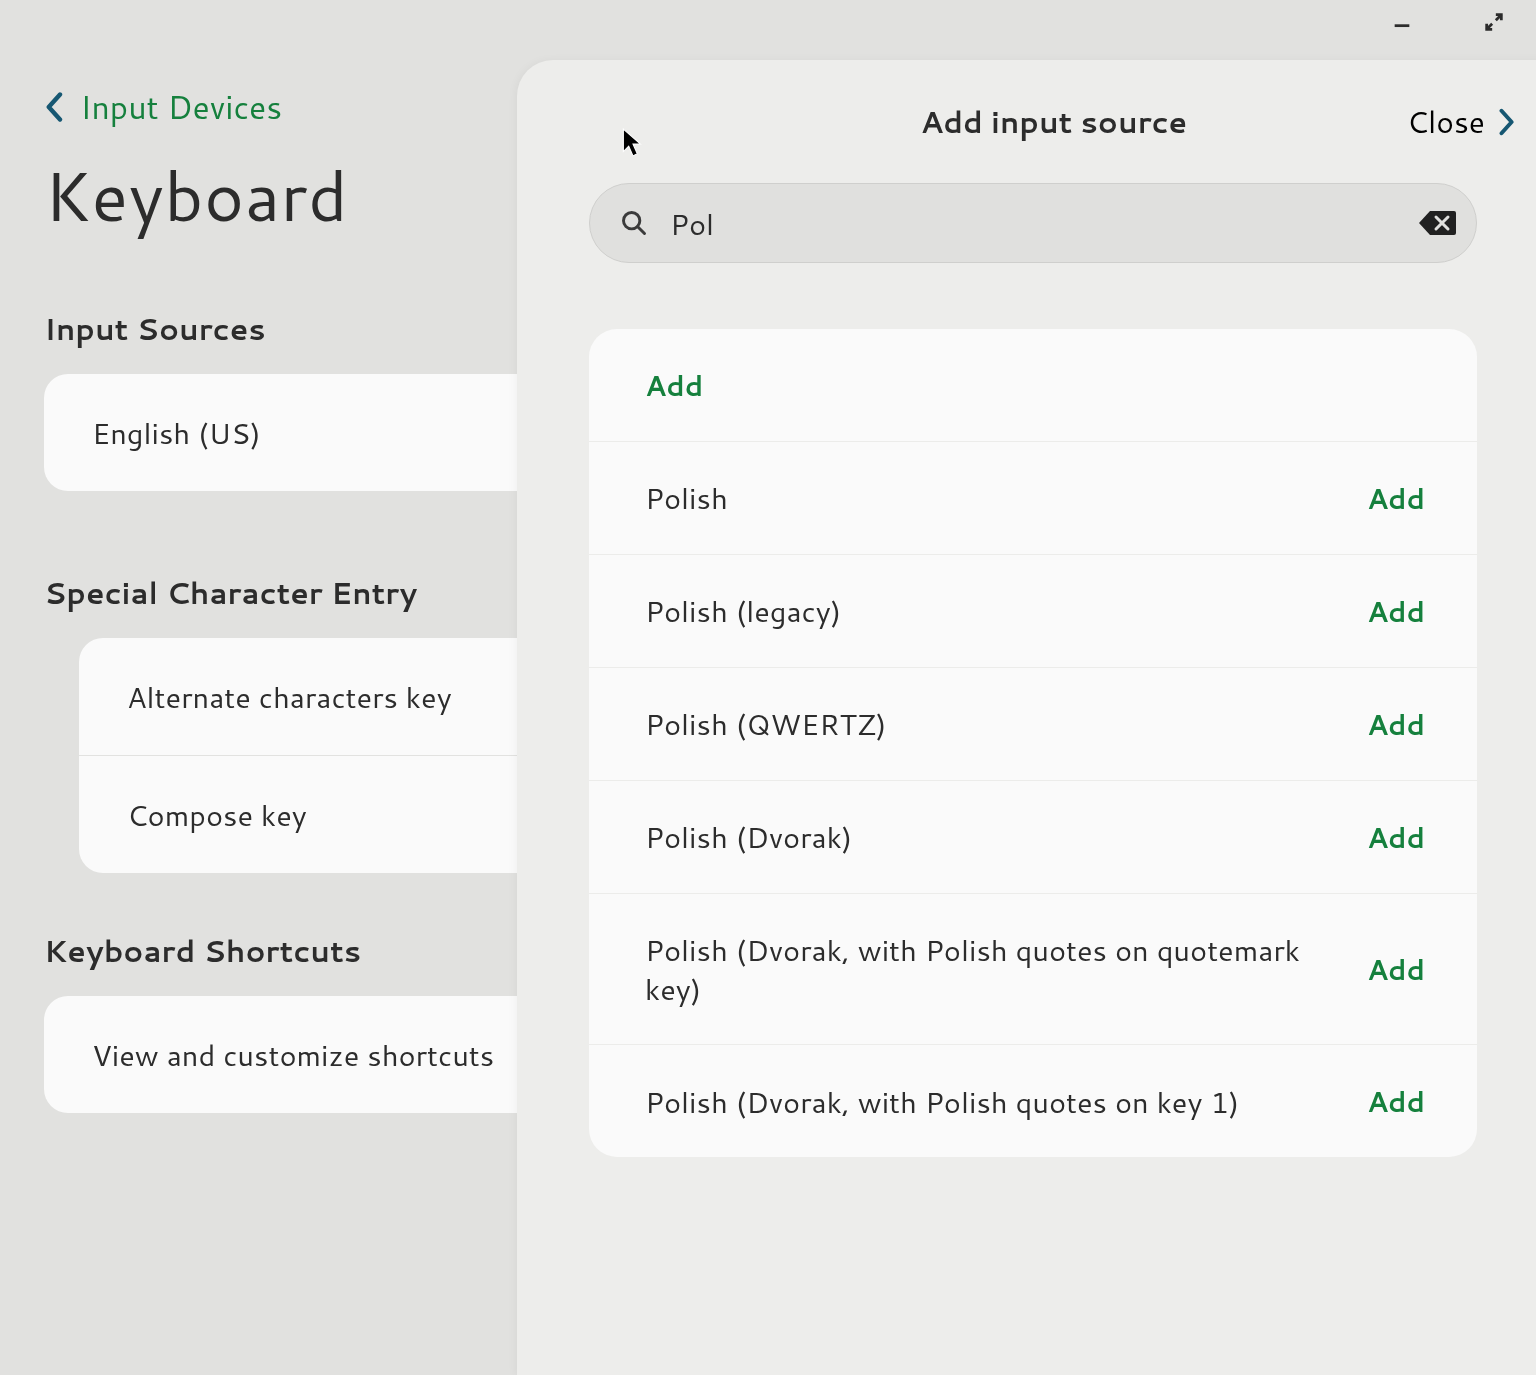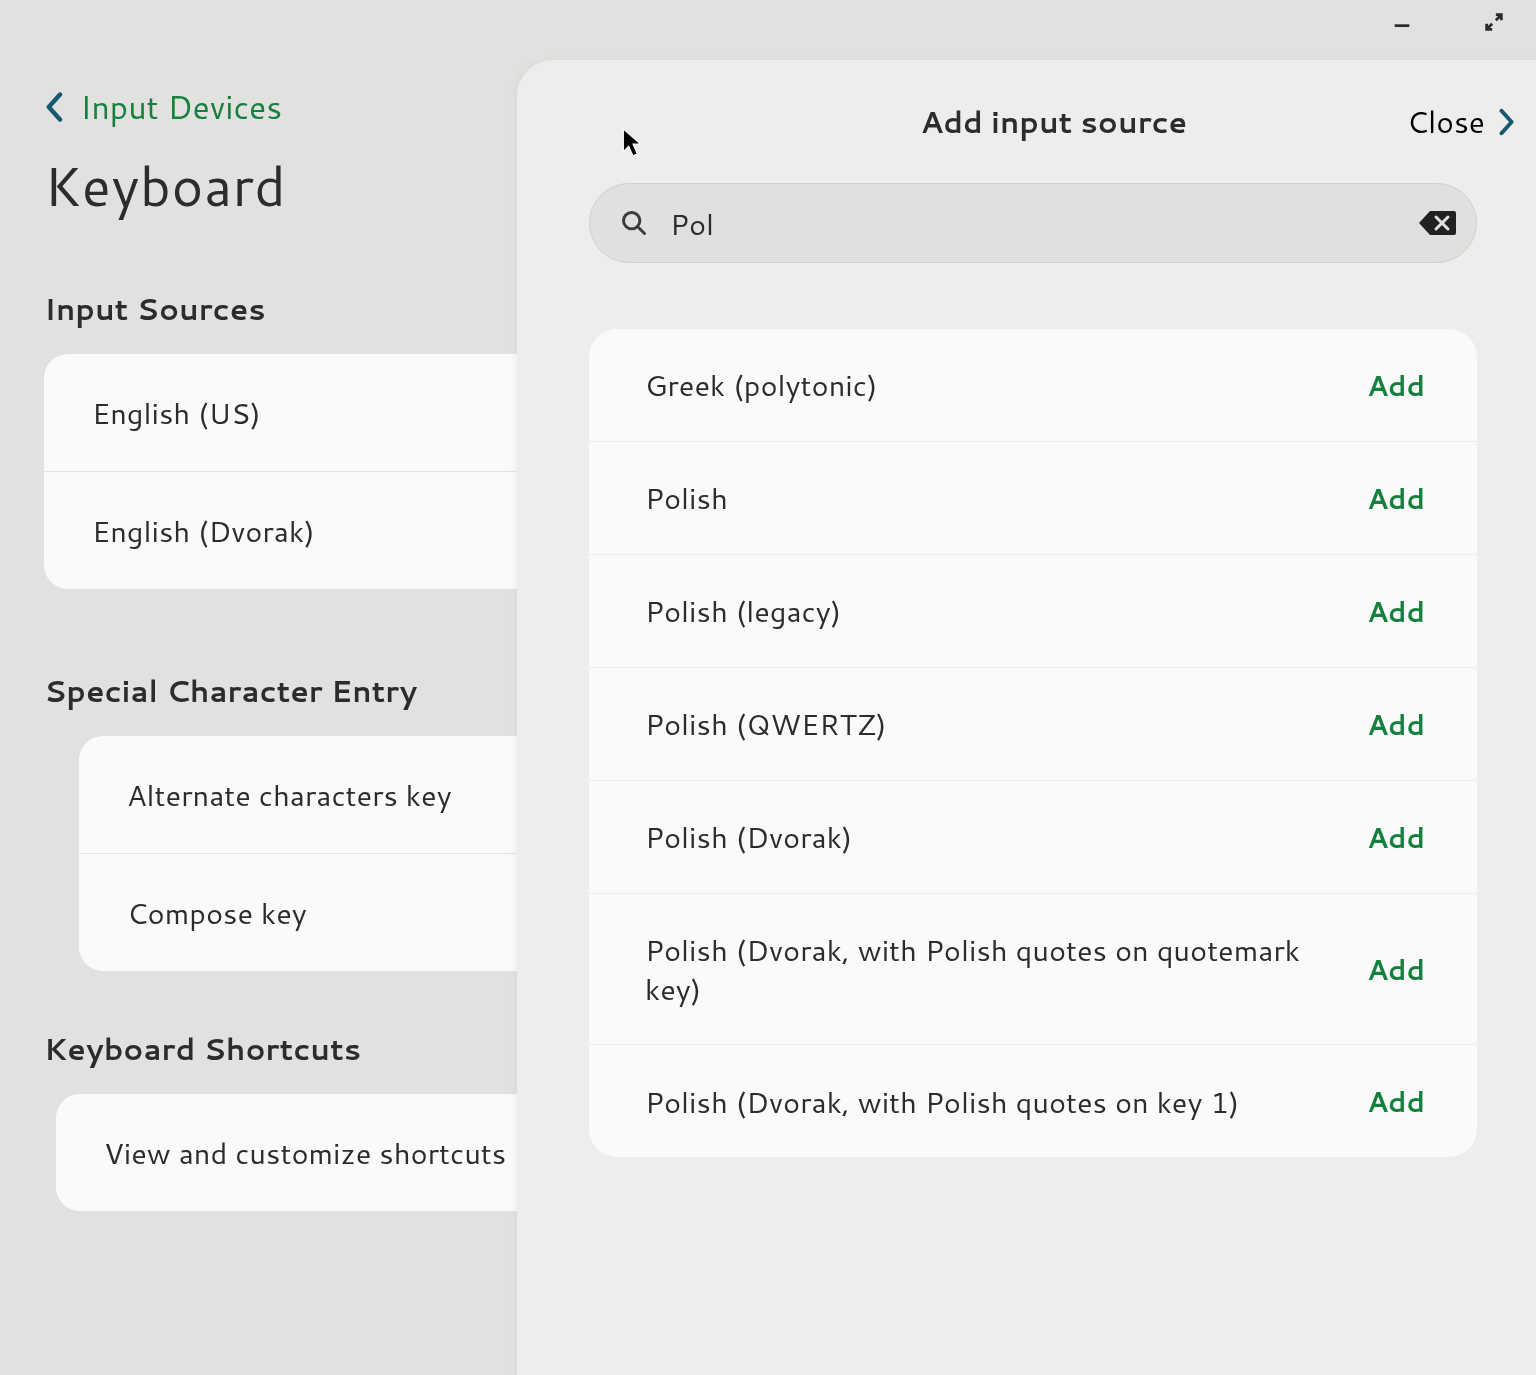--- a/index.html
+++ b/index.html
@@ -42,21 +42,21 @@
     align-items: center;
     gap: 14px;
     color: #15803d;
     font-size: 32px;
     font-weight: 500;
     cursor: pointer;
     margin-bottom: 18px;
   }
   .back-link svg { width: 22px; height: 30px; }
   .page-title {
-    font-size: 54px;
+    font-size: 68px;
     font-weight: 500;
     margin-bottom: 64px;
     letter-spacing: 0.5px;
   }
   .section-heading {
     font-size: 30px;
     font-weight: 600;
     margin-bottom: 24px;
   }
   .card {
@@ -65,21 +65,21 @@
     overflow: hidden;
     margin-bottom: 80px;
   }
   .card .row {
     padding: 38px 48px;
     font-size: 29px;
     border-bottom: 1px solid #e2e2e0;
     cursor: pointer;
   }
   .card .row:last-child { border-bottom: none; }
-  .kshortcuts-card { margin-bottom: 0; margin-left: 12px; }
+  .kshortcuts-card { margin-bottom: 0; }
 
   
   .panel {
     position: absolute;
     top: 60px;
     left: 517px;
     width: 1032px;
     height: 1316px;
     background: #ededeb;
     border-top-left-radius: 36px;
@@ -201,23 +201,20 @@
       <polyline points="12,2 3,12 12,22" fill="none" stroke="#165772" stroke-width="3.5" stroke-linecap="round" stroke-linejoin="round"></polyline>
     </svg>
     <span>Input Devices</span>
   </div>
   <h1 class="page-title">Keyboard</h1>
 
   <div class="section-heading">Input Sources</div>
   <div class="card">
     <div class="row">
       <span>English (US)</span>
-    </div>
-    <div class="row">
-      <span>English (Dvorak)</span>
     </div>
   </div>
 
   <div class="section-heading">Special Character Entry</div>
   <div class="card" style="margin-bottom:56px;margin-left:35px;">
     <div class="row">
       <span>Alternate characters key</span>
     </div>
     <div class="row">
       <span>Compose key</span>
@@ -258,21 +255,20 @@
           <line x1="30" y1="8" x2="18" y2="20" stroke="#e0e0de" stroke-width="3" stroke-linecap="round"></line>
         </svg>
       </div>
     </div>
   </div>
 
   <div class="results-wrap">
     <div class="results" id="results-list">
 
     <div class="result-row">
-          <div class="result-label">Greek (polytonic)</div>
           <div class="add-btn">Add</div>
         </div>
         <div class="result-row">
           <div class="result-label">Polish</div>
           <div class="add-btn">Add</div>
         </div>
         <div class="result-row">
           <div class="result-label">Polish (legacy)</div>
           <div class="add-btn">Add</div>
         </div>

